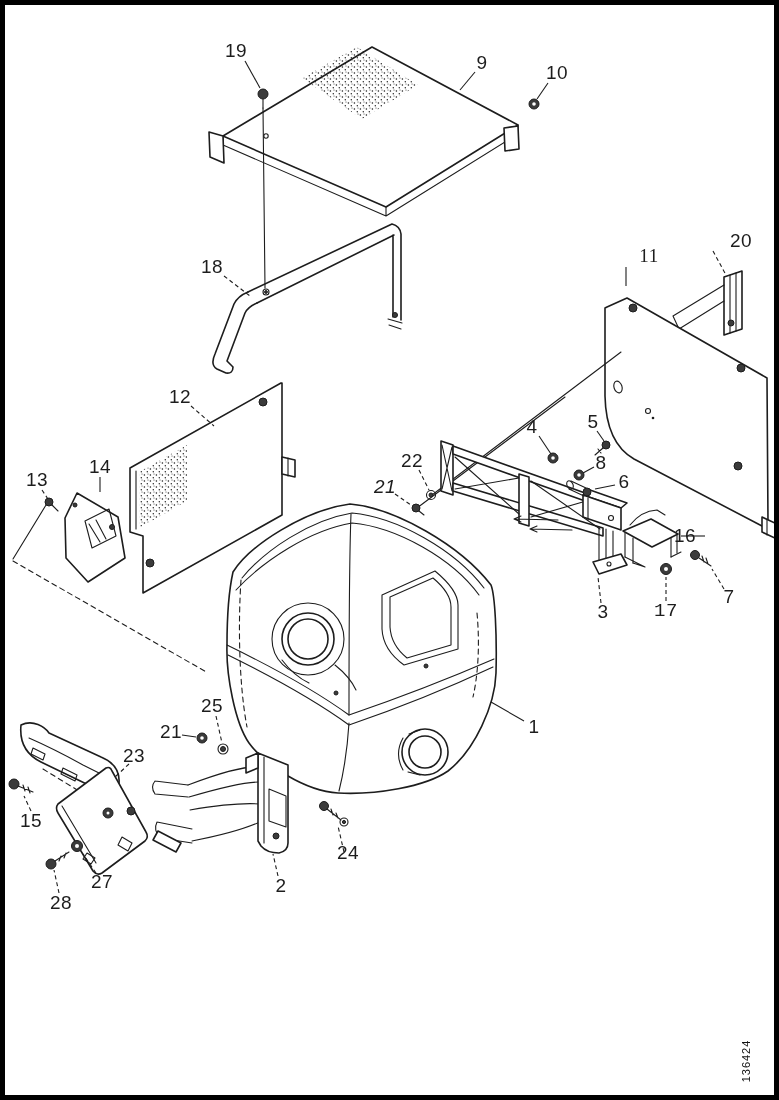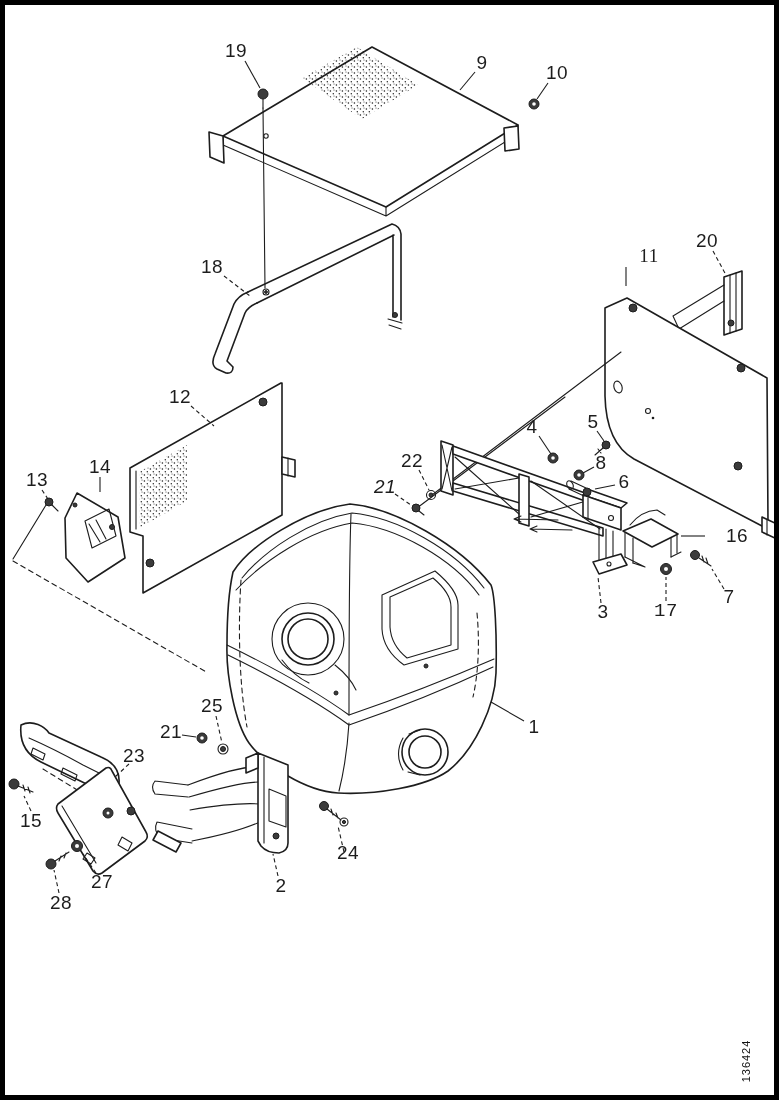--- a/index.html
+++ b/index.html
@@ -315,31 +315,31 @@
         <line x1="339" y1="847" x2="333" y2="821" class="leader dashed"></line>
       </g>
 </svg>
 
 <div id="callouts">
       <div class="callout" style="left: 231px; top: 46px;">19</div>
       <div class="callout" style="left: 477px; top: 58px;">9</div>
       <div class="callout" style="left: 552px; top: 68px;">10</div>
       <div class="callout" style="left: 207px; top: 262px;">18</div>
       <div class="callout" style="left: 644px; top: 251px; font-family: Liberation Serif, serif;">11</div>
-      <div class="callout" style="left: 702px; top: 236px;">20</div>
+      <div class="callout" style="left: 736px; top: 236px;">20</div>
       <div class="callout" style="left: 175px; top: 392px;">12</div>
       <div class="callout" style="left: 32px; top: 475px;">13</div>
       <div class="callout" style="left: 95px; top: 462px;">14</div>
       <div class="callout" style="left: 527px; top: 422px;">4</div>
       <div class="callout" style="left: 588px; top: 417px;">5</div>
       <div class="callout" style="left: 596px; top: 458px;">8</div>
       <div class="callout" style="left: 619px; top: 477px;">6</div>
       <div class="callout" style="left: 407px; top: 456px;">22</div>
       <div class="callout" style="left: 380px; top: 482px; font-style: italic;">21</div>
-      <div class="callout" style="left: 732px; top: 531px;">16</div>
+      <div class="callout" style="left: 680px; top: 531px;">16</div>
       <div class="callout" style="left: 661px; top: 606px; font-family: Liberation Mono, monospace;">17</div>
       <div class="callout" style="left: 724px; top: 592px;">7</div>
       <div class="callout" style="left: 598px; top: 607px;">3</div>
       <div class="callout" style="left: 529px; top: 722px;">1</div>
       <div class="callout" style="left: 207px; top: 701px;">25</div>
       <div class="callout" style="left: 166px; top: 727px;">21</div>
       <div class="callout" style="left: 129px; top: 751px;">23</div>
       <div class="callout" style="left: 26px; top: 816px;">15</div>
       <div class="callout" style="left: 97px; top: 877px;">27</div>
       <div class="callout" style="left: 56px; top: 898px;">28</div>

